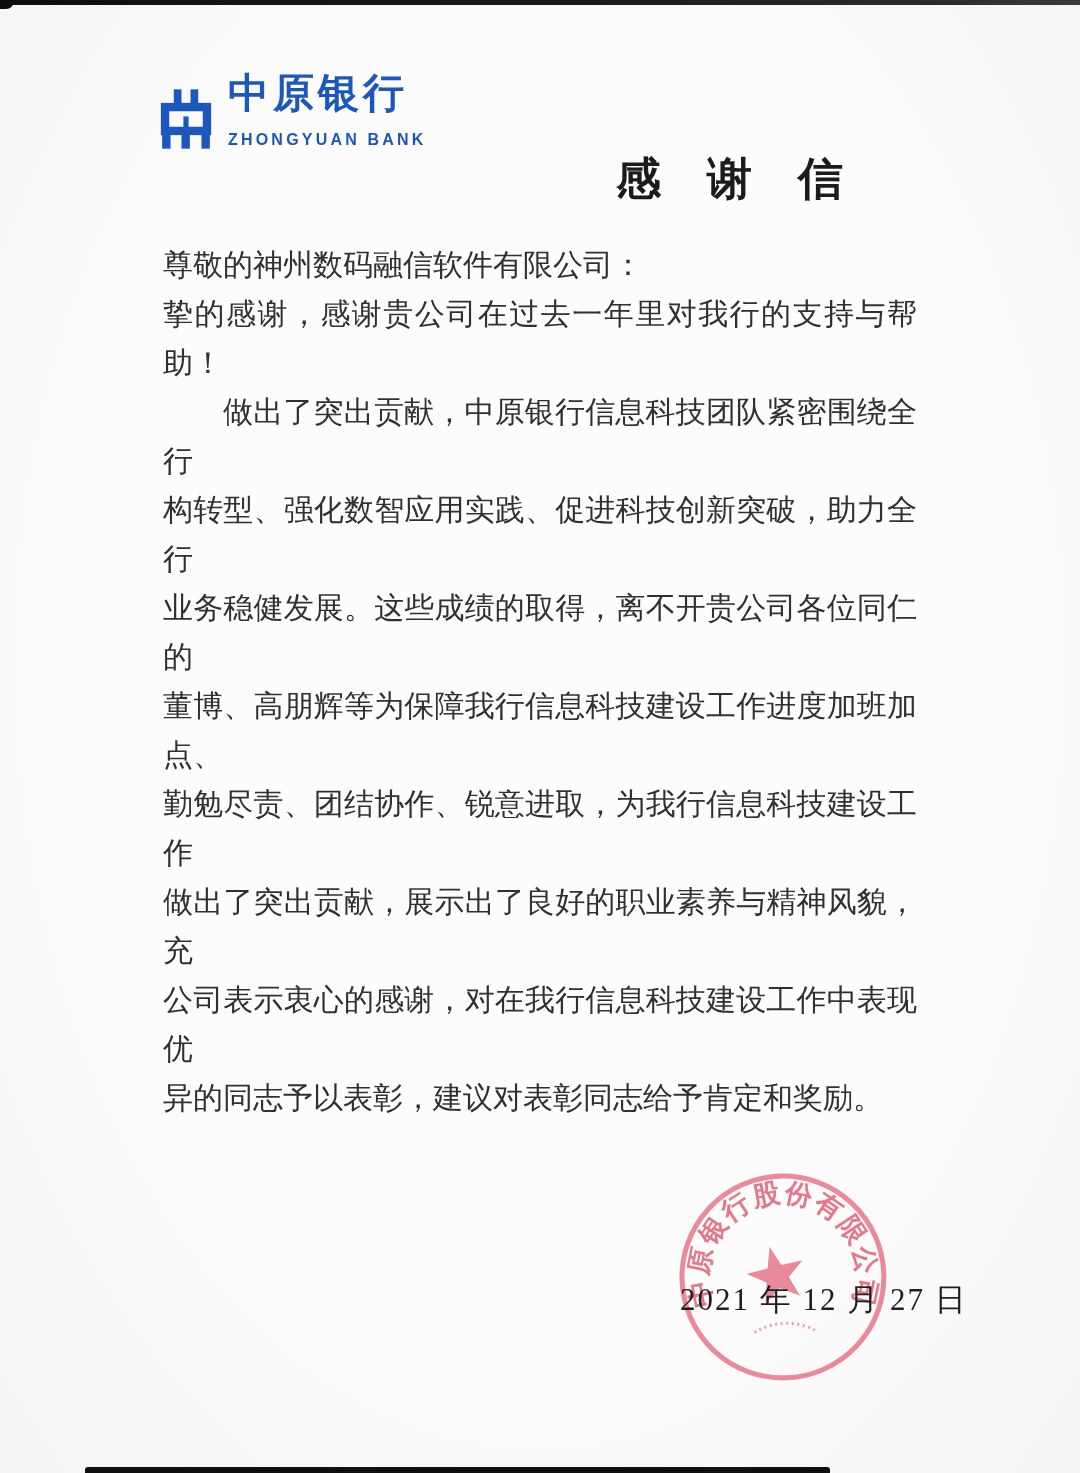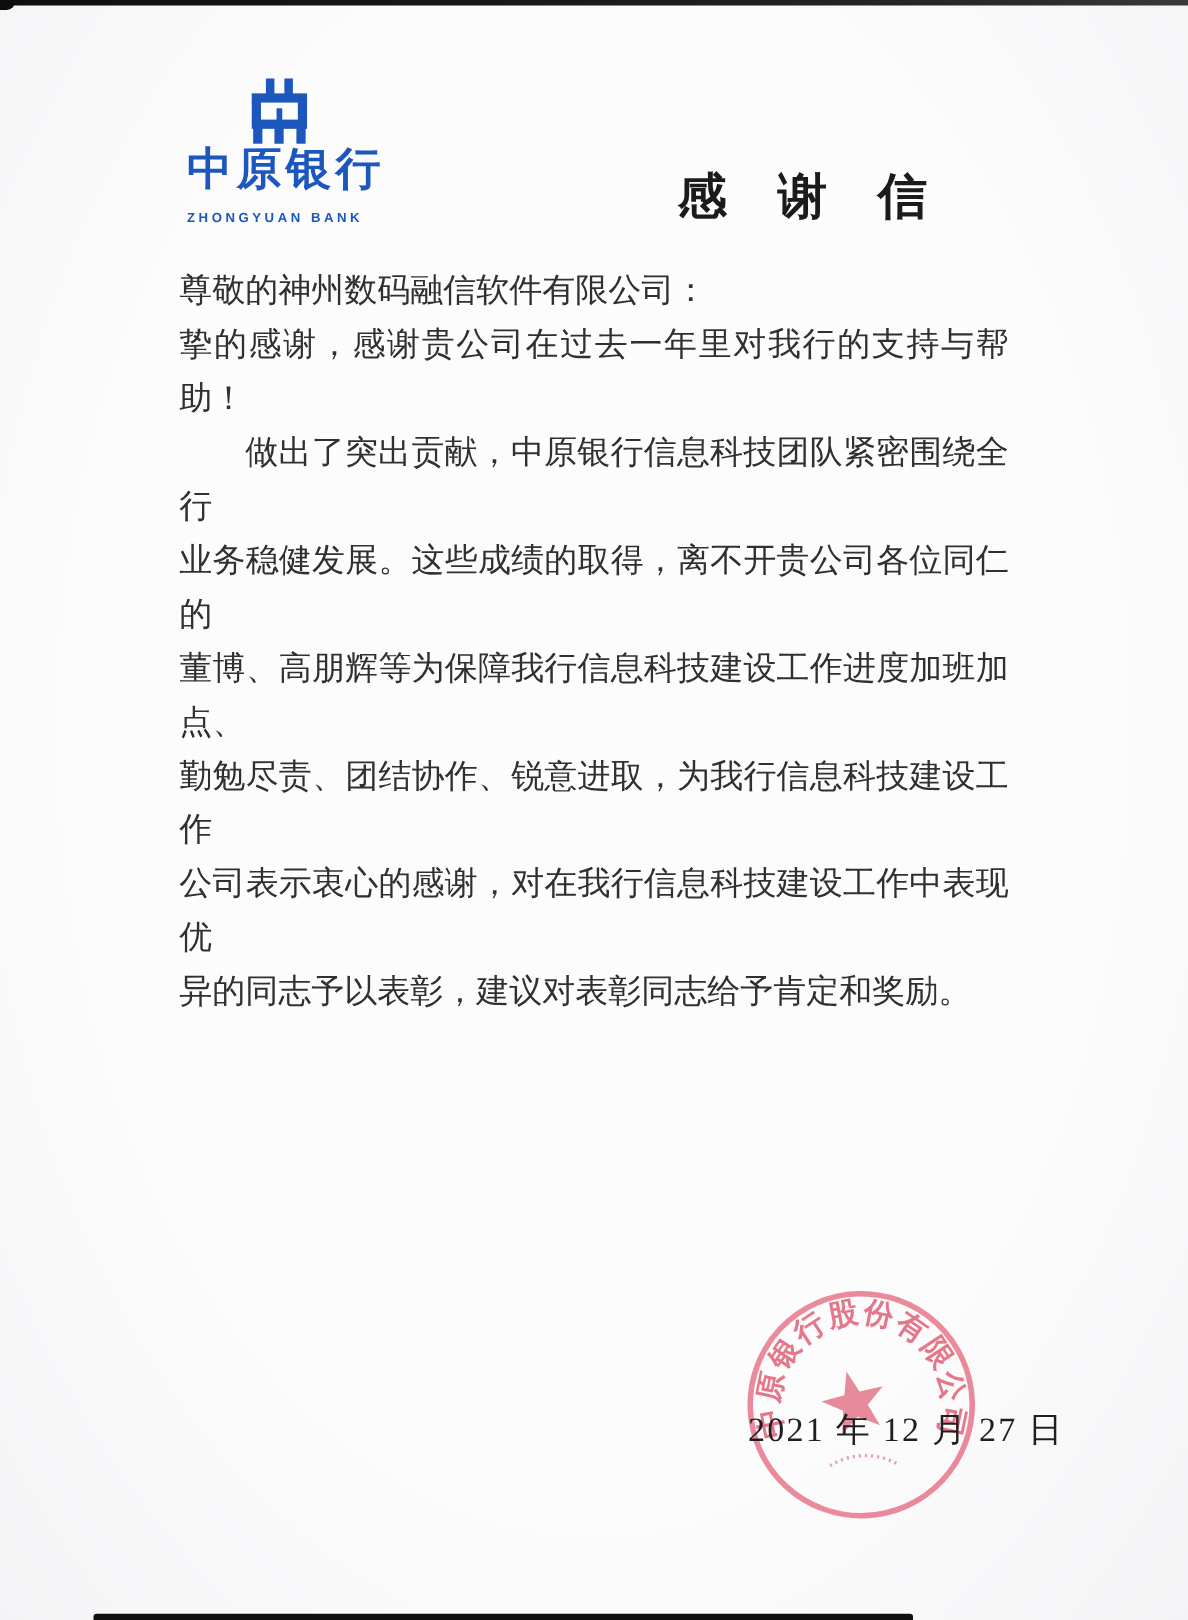--- a/index.html
+++ b/index.html
@@ -20,30 +20,30 @@
   .edge-top-corner{
     position:absolute;top:0;left:0;width:14px;height:9px;background:#0c0c0c;
     border-bottom-right-radius:8px;
   }
   .edge-bottom{
     position:absolute;bottom:0;left:85px;width:745px;height:6px;
     background:#101010;border-radius:3px 3px 0 0;
   }
   .letterhead{
     position:absolute;left:157px;top:71px;
-    display:flex;align-items:center;flex-direction:column;
+    display:flex;align-items:flex-end;
   }
   .logo-icon{width:58px;height:60px;display:block;}
   .logo-text{margin-left:13px;}
   .logo-cn{
     font-size:41px;font-weight:bold;letter-spacing:4px;line-height:44px;
     color:#1c57bd;font-family:"DejaVu Sans","Liberation Sans",sans-serif;
   }
   .logo-en{
-    font-size:12px;font-weight:bold;letter-spacing:3.2px;margin-top:16px;
+    font-size:16px;font-weight:bold;letter-spacing:3.2px;margin-top:16px;
     color:#1c57bd;font-family:"Liberation Sans","DejaVu Sans",sans-serif;
   }
   .title{
     position:absolute;left:0;top:136px;width:876px;margin:13px;
     text-align:right;font-size:45px;font-weight:700;color:#1b1b1b;
     letter-spacing:46px;padding-left:46px;box-sizing:border-box;
   }
   .content{
     position:absolute;left:163px;top:240px;width:754px;
     font-size:30px;line-height:49px;color:#303030;
@@ -99,23 +99,25 @@
       <div class="logo-en">ZHONGYUAN BANK</div>
     </div>
   </header>
 
   <h1 class="title">感谢信</h1>
 
   <main class="content">
     <div class="line">尊敬的神州数码融信软件有限公司：</div>
     <div class="line">挚的感谢，感谢贵公司在过去一年里对我行的支持与帮助！</div>
     <div class="line indent">做出了突出贡献，中原银行信息科技团队紧密围绕全行</div>
+    <div class="line">构转型、强化数智应用实践、促进科技创新突破，助力全行</div>
     <div class="line">业务稳健发展。这些成绩的取得，离不开贵公司各位同仁的</div>
     <div class="line">董博、高朋辉等为保障我行信息科技建设工作进度加班加点、</div>
     <div class="line">勤勉尽责、团结协作、锐意进取，为我行信息科技建设工作</div>
+    <div class="line">做出了突出贡献，展示出了良好的职业素养与精神风貌，充</div>
     <div class="line">公司表示衷心的感谢，对在我行信息科技建设工作中表现优</div>
     <div class="line">异的同志予以表彰，建议对表彰同志给予肯定和奖励。</div>
 
   </main>
 
   <div class="seal">
     <svg viewBox="0 0 220 220" aria-hidden="true">
       <circle class="seal-ring" cx="110" cy="108" r="100"></circle>
       <path id="sealArc" d="M 40.5 133.3 A 74 74 0 1 1 179.5 133.3" fill="none"></path>
       <text class="seal-text">

